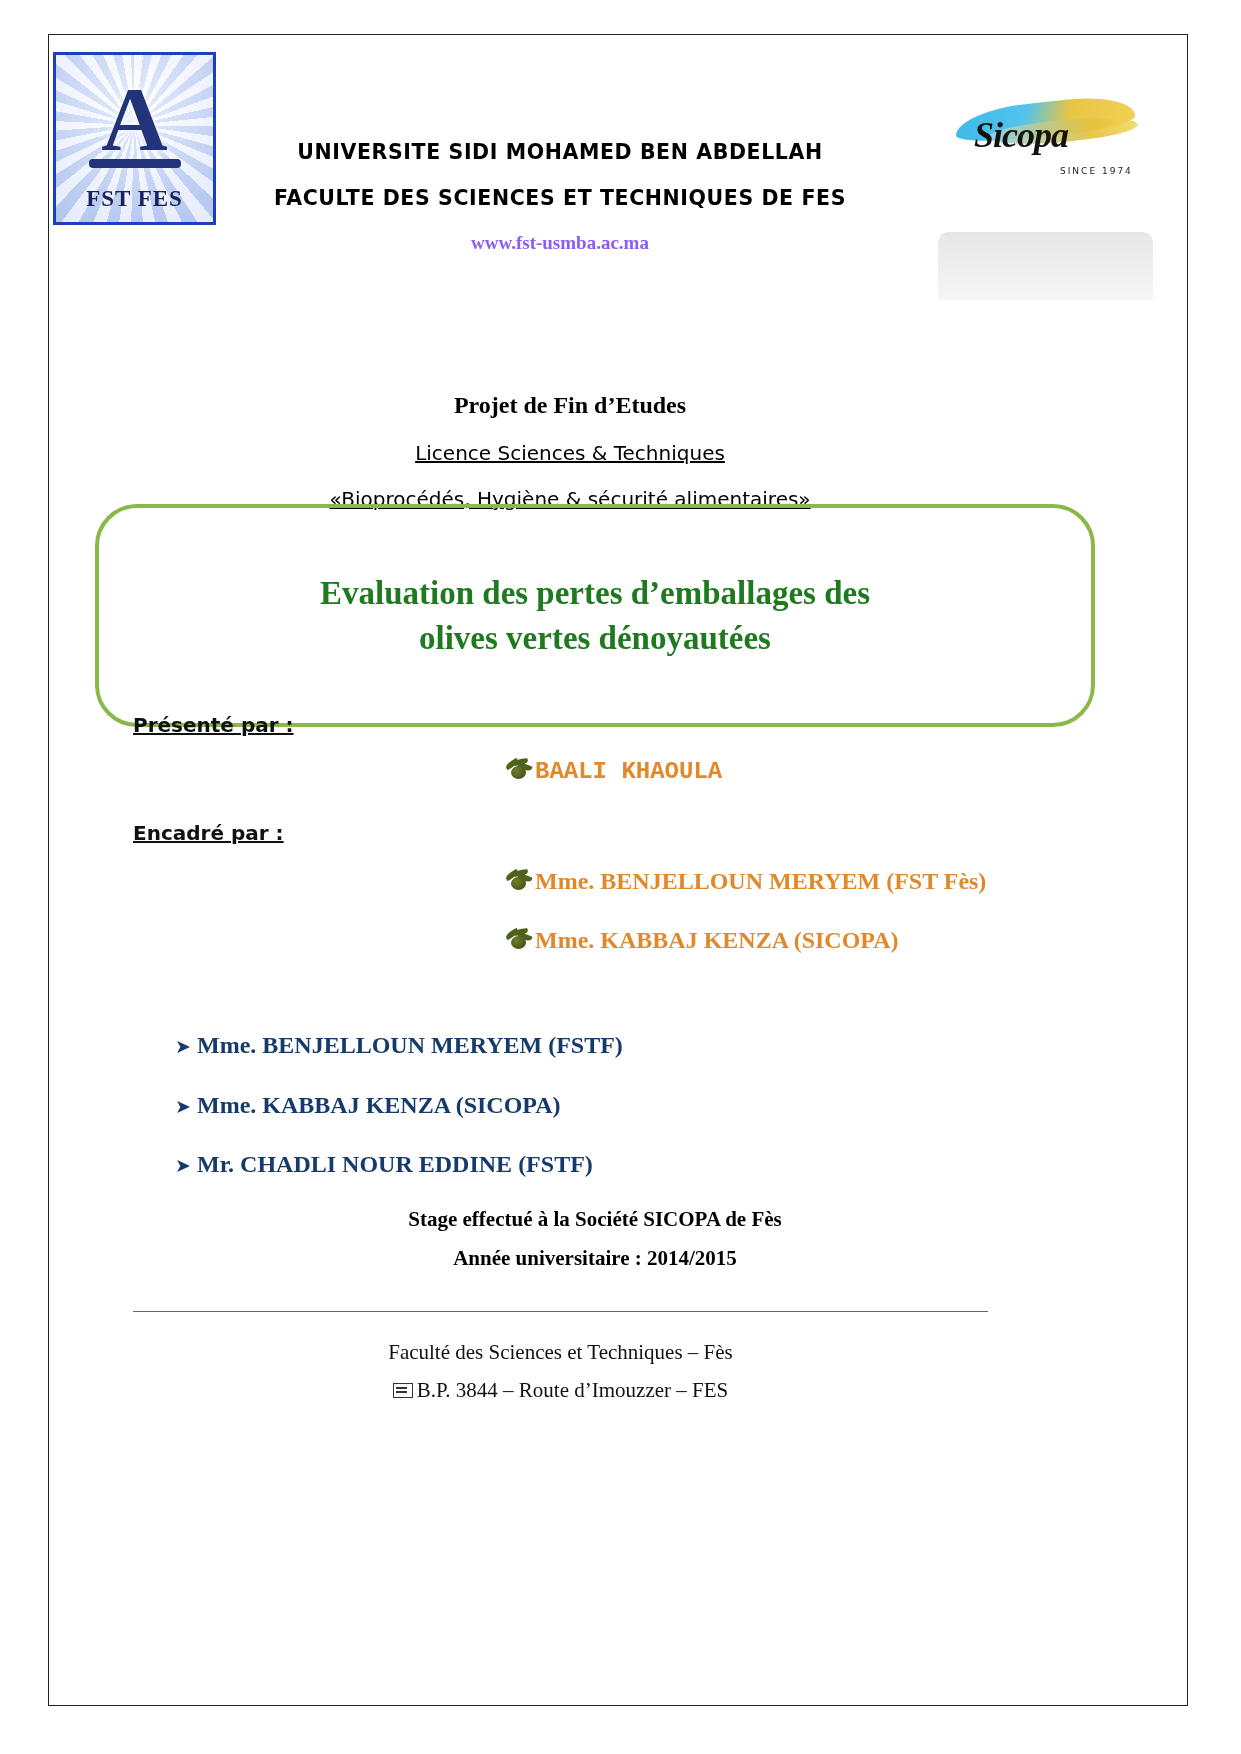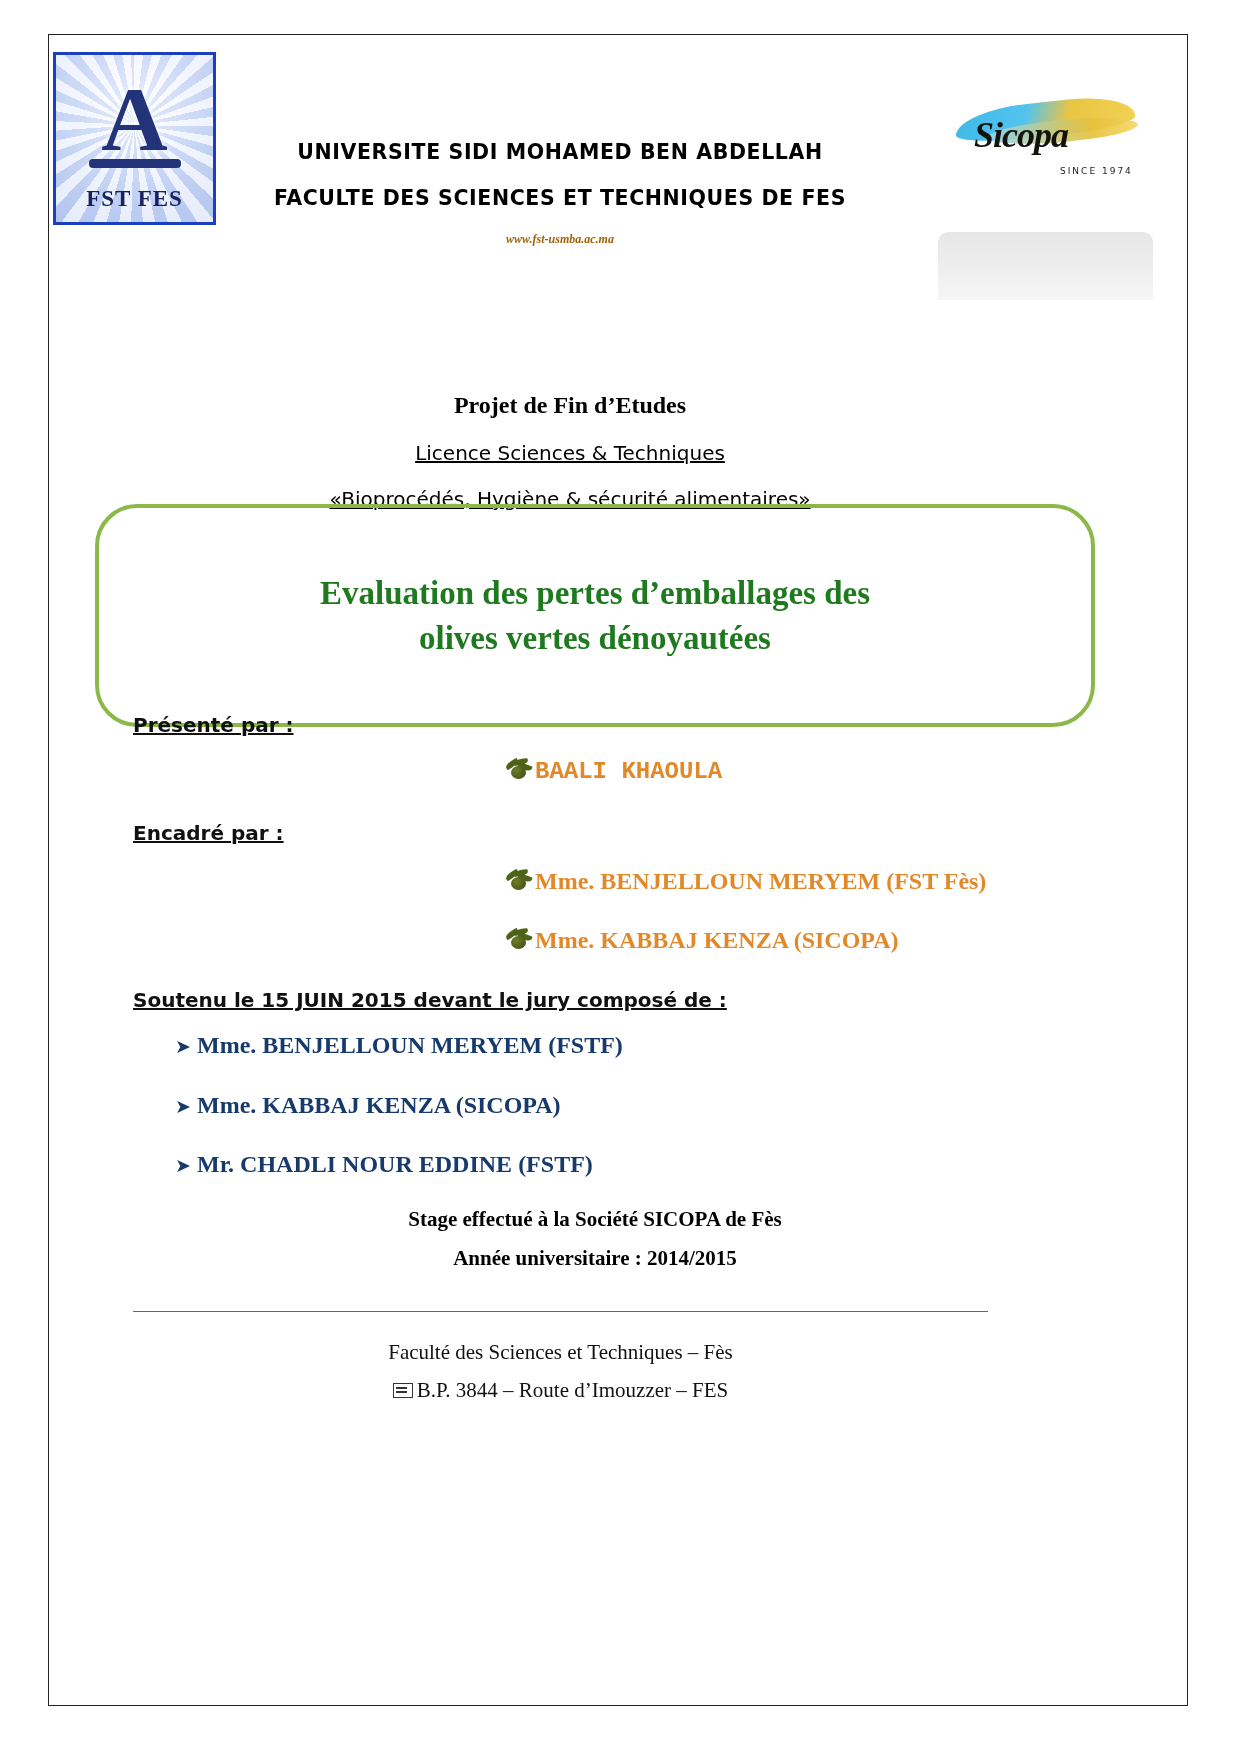--- a/index.html
+++ b/index.html
@@ -90,24 +90,23 @@
     font-family: "DejaVu Sans", sans-serif;
     font-size: 20.5px;
     font-weight: bold;
     letter-spacing: .6px;
     color: #000;
     margin-bottom: 22px;
     white-space: nowrap;
   }
   .uni-web {
     font-family: "Liberation Serif", serif;
-    font-style: italic;
-    font-weight: bold;
-    font-size: 12px;
-    color: #a16207;
+    font-weight: bold;
+    font-size: 19px;
+    color: #8b5cf6;
   }
 
   
   .logo-sicopa {
     position: absolute;
     left: 948px;
     top: 98px;
     width: 200px;
     height: 95px;
   }
@@ -395,21 +394,20 @@
     <span class="olive">
       <span class="leaf1"></span><span class="leaf2"></span><span class="leaf3"></span><span class="fruit"></span>
     </span><span>Mme. BENJELLOUN MERYEM (FST Fès)</span>
   </div>
   <div class="person p3">
     <span class="olive">
       <span class="leaf1"></span><span class="leaf2"></span><span class="leaf3"></span><span class="fruit"></span>
     </span><span>Mme. KABBAJ KENZA (SICOPA)</span>
   </div>
 
-  <div class="label-underline lbl-soutenu">Soutenu le 15 JUIN 2015 devant le jury composé de :</div>
   <div class="jury j1">
     <span class="arrow">➤</span><span>Mme. BENJELLOUN MERYEM (FSTF)</span>
   </div>
   <div class="jury j2">
     <span class="arrow">➤</span><span>Mme. KABBAJ KENZA (SICOPA)</span>
   </div>
   <div class="jury j3">
     <span class="arrow">➤</span><span>Mr. CHADLI NOUR EDDINE (FSTF)</span>
   </div>
 

